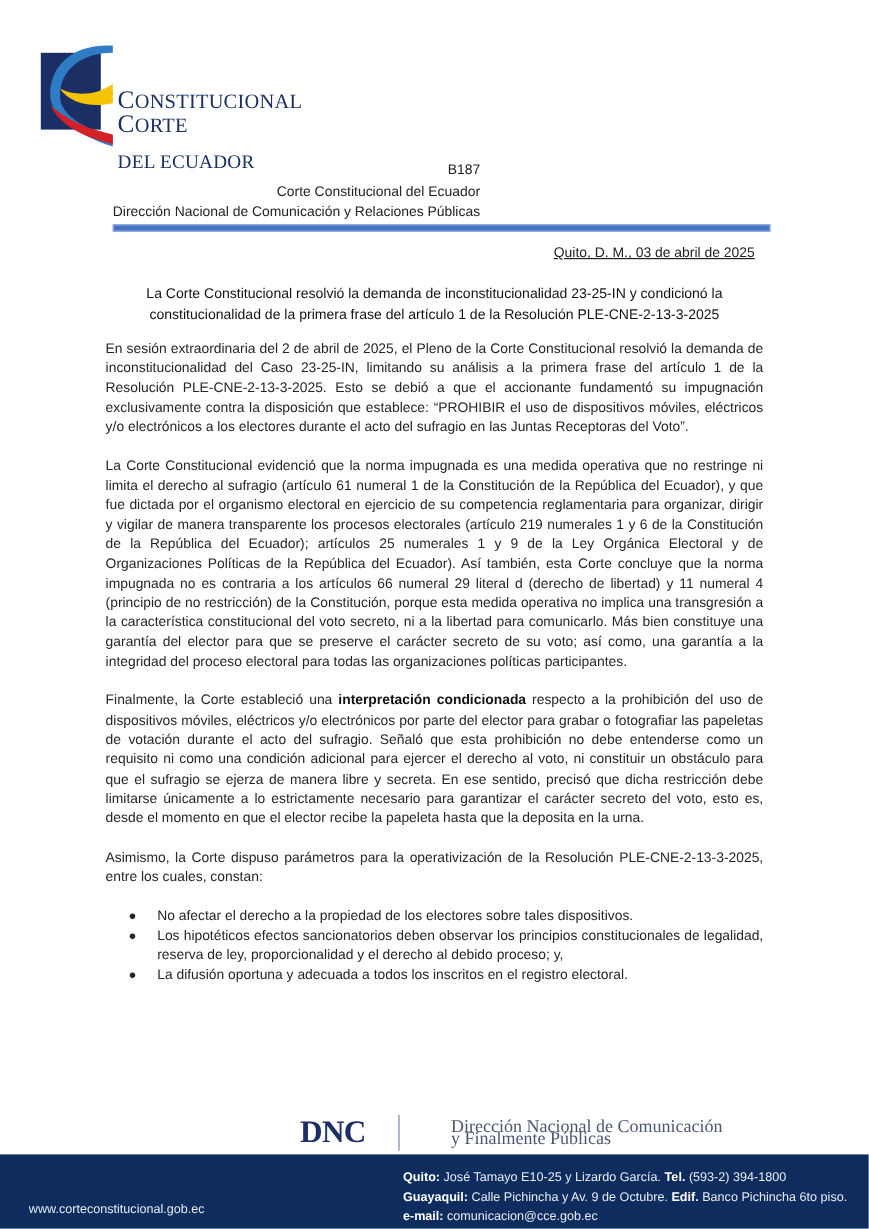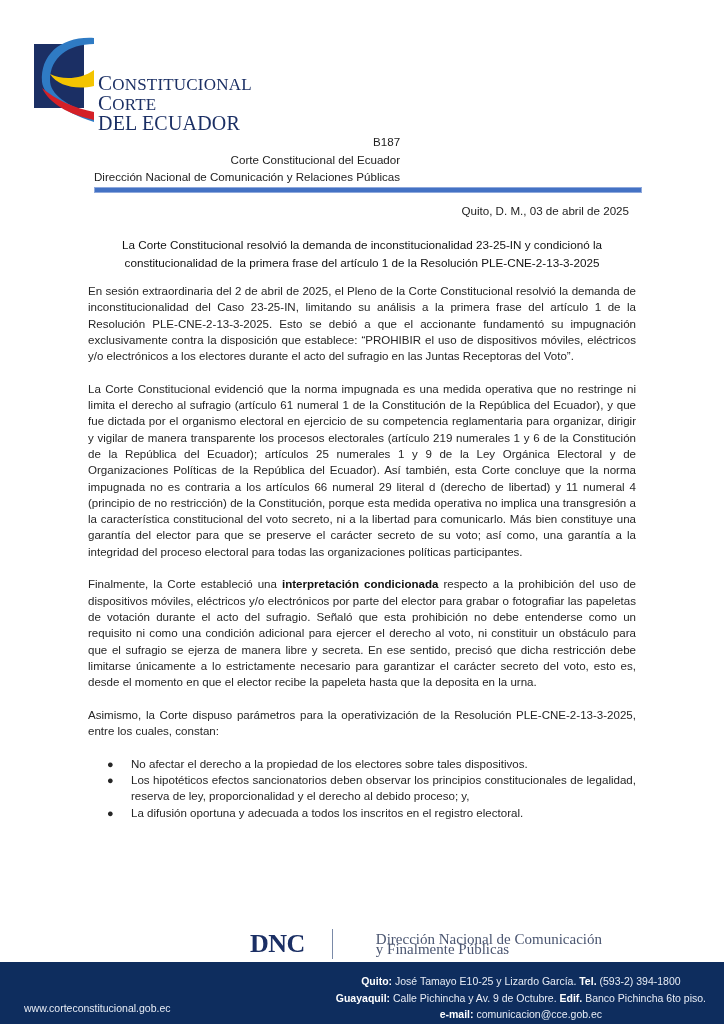--- a/index.html
+++ b/index.html
@@ -4,46 +4,46 @@
   <style>
     * { box-sizing: border-box; margin: 0; padding: 0; }
     html, body { width: 724px; height: 1024px; background: #ffffff; overflow: hidden; }
     body { position: relative; font-family: "Liberation Sans", "DejaVu Sans", sans-serif; color: #222; }
 
     .logo { position: absolute; left: 32px; top: 34px; width: 230px; height: 90px; }
     .logo svg { position: absolute; left: 0; top: 0; }
     .logo-text { position: absolute; left: 66px; top: 40px; font-family: "Liberation Serif", "DejaVu Serif", serif; color: #1b2f64; line-height: 19px; }
     .logo-text .l { display: block; font-size: 17px; letter-spacing: 0.2px; }
     .logo-text .l .big { font-size: 21px; }
-    .logo-text .l3 { font-size: 20px; }
+    .logo-text .l3 { font-size: 16px; margin-top: 12px; }
 
     .meta { position: absolute; left: 94px; top: 133px; font-size: 11.6px; line-height: 17.5px; color: #222; }
     .meta div { white-space: nowrap; text-align: right; }
 
     .rule { position: absolute; left: 94px; top: 187px; width: 548px; height: 6px; background: #4472c4; border: 1px solid #8fa9dc; }
 
-    .date { position: absolute; right: 95px; top: 204px; font-size: 11.6px; color: #222; }
+    .date { position: absolute; right: 95px; top: 204px; font-size: 11.6px; color: #222; text-decoration: underline; }
 
     .headline { position: absolute; left: 88px; width: 548px; top: 236px; text-align: center; font-size: 11.7px; line-height: 18px; color: #111; font-weight: normal; }
 
     .body { position: absolute; left: 88px; width: 548px; top: 283px; font-size: 11.55px; line-height: 16.3px; color: #262626; }
     .body p { text-align: justify; margin-bottom: 16.3px; }
     .body b { font-weight: bold; color: #111; }
     .body ul { list-style: none; margin: 0; padding: 0; }
     .body li { position: relative; padding-left: 43px; text-align: justify; }
     .body li .bullet { position: absolute; left: 19px; top: 0; font-size: 11px; }
 
     .dnc { position: absolute; left: 250px; top: 928px; height: 32px; display: flex; align-items: center; gap: 19px; }
     .dnc .mark { font-family: "Liberation Serif", "DejaVu Serif", serif; font-weight: bold; font-size: 26px; color: #1b2f64; letter-spacing: -0.5px; }
     .dnc .sep { width: 1px; height: 30px; background: #7a8aa8; margin: 0 8px 0 8px; }
     .dnc .name { font-family: "Liberation Serif", "DejaVu Serif", serif; font-size: 15px; line-height: 10.5px; color: #4a5570; margin-left: 16px; }
 
     .footer { position: absolute; left: 0; top: 962px; width: 724px; height: 62px; background: #0e2d5e; color: #ffffff; font-family: "Liberation Sans", sans-serif; }
     .footer .web { position: absolute; left: 24px; top: 40px; font-size: 10.5px; color: #e6ebf4; }
-    .footer .addr { position: absolute; right: 18px; top: 11px; text-align: center; font-size: 10.5px; line-height: 16.5px; color: #e6ebf4; white-space: nowrap; }
+    .footer .addr { position: absolute; right: 18px; top: 11px; text-align: left; font-size: 10.5px; line-height: 16.5px; color: #e6ebf4; white-space: nowrap; }
     .footer .addr b { font-weight: bold; color: #ffffff; }
   </style>
 </head>
 <body>
 
 <div class="logo">
   <svg width="64" height="90" viewBox="0 0 64 90">
     <rect x="2" y="10" width="50" height="64" fill="#1b2f64"></rect>
     <path d="M62 4 C 30 2, 8 20, 10 48 C 12 62, 30 78, 62 88 L 62 80 C 34 72, 18 60, 18 46 C 18 24, 36 10, 62 10 Z" fill="#2f7bc4"></path>
     <path d="M18 40 C 26 52, 44 56, 62 52 L 62 36 C 48 46, 30 46, 18 40 Z" fill="#f4c400"></path>

